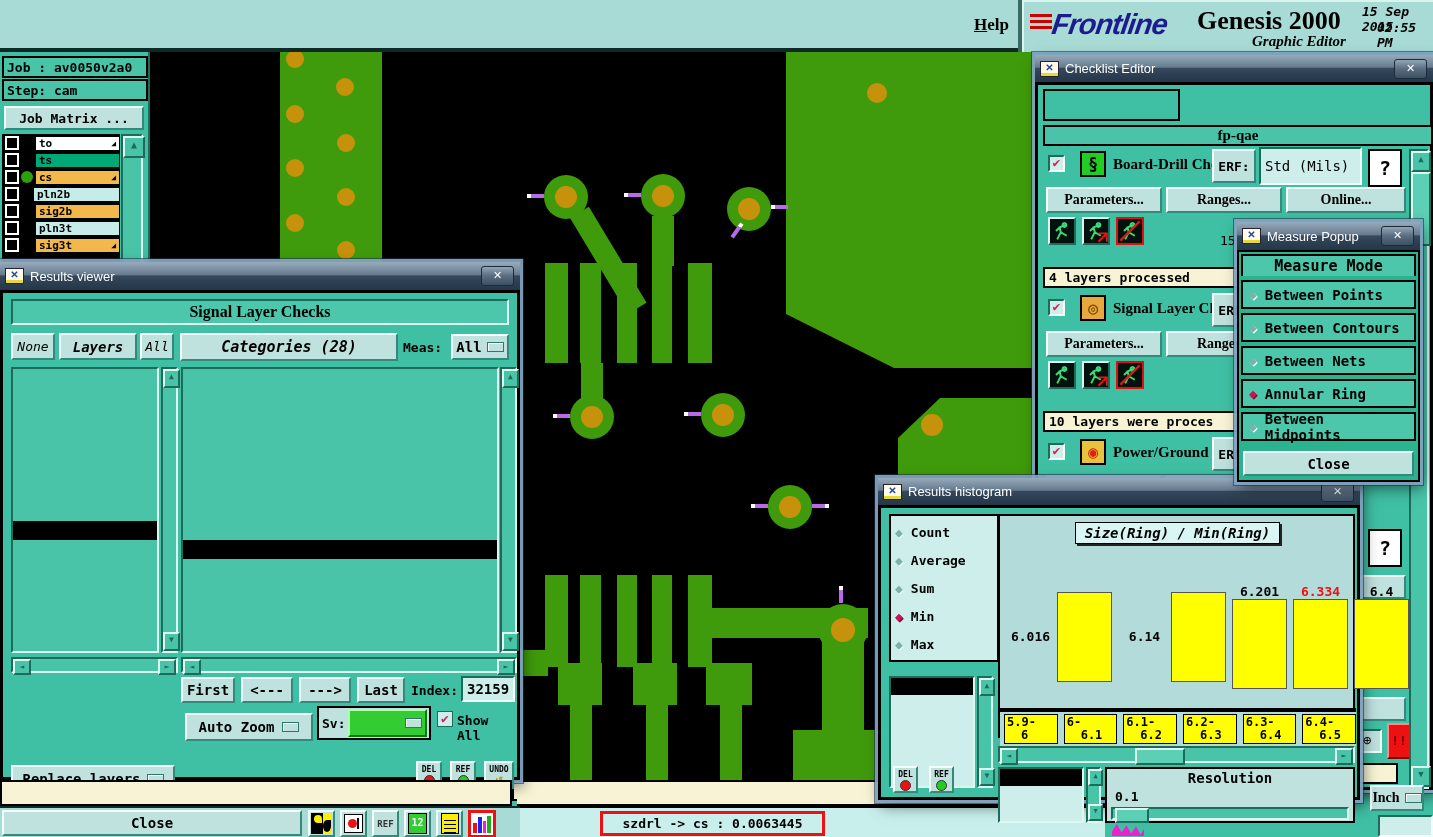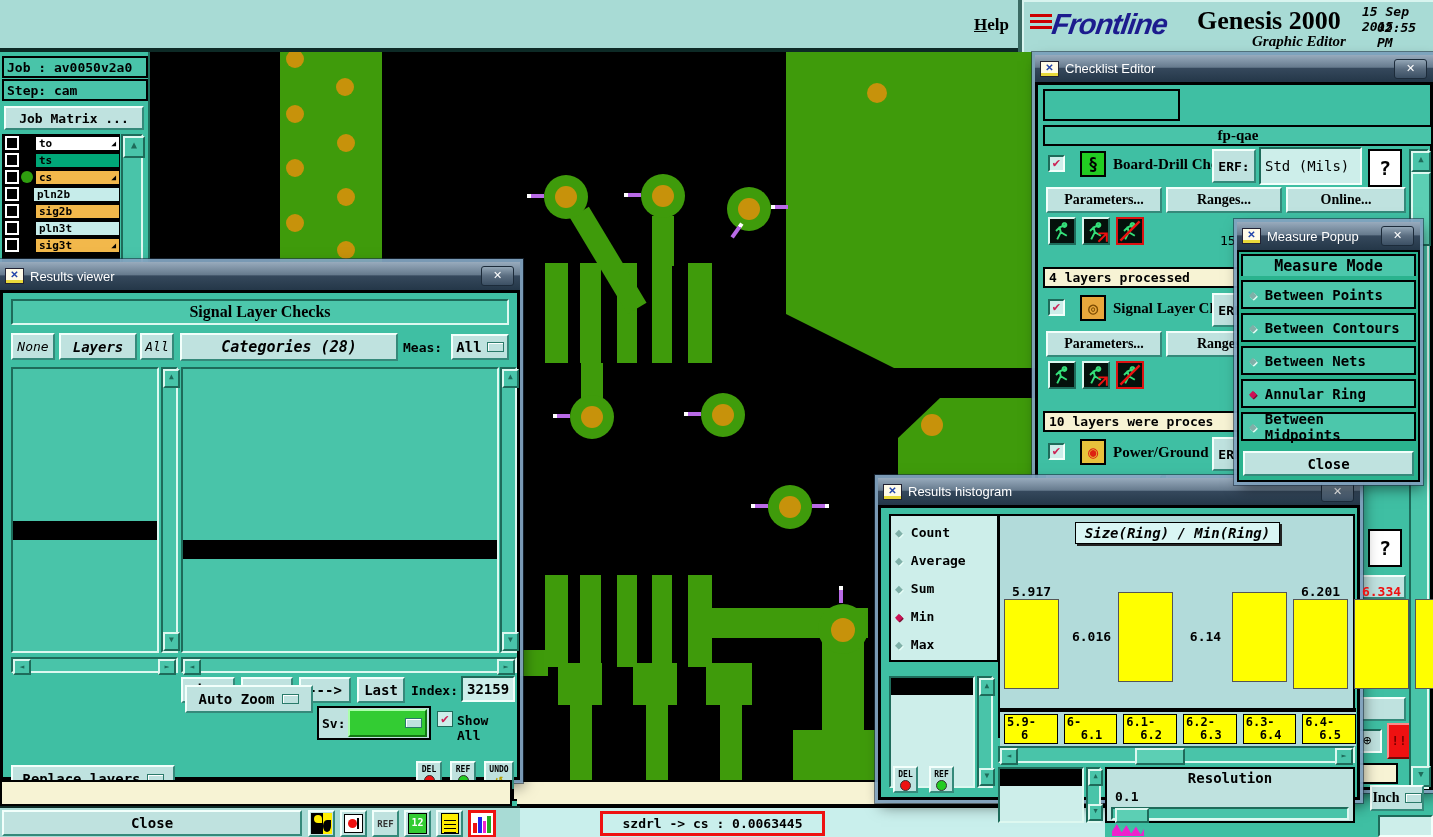--- a/index.html
+++ b/index.html
@@ -422,21 +422,21 @@
       <span class="sba" style="position:absolute;right:0;width:14px;height:12px;font-size:8px;line-height:11px;">►</span>
     </div>
 
     <div class="abs btn ctr mono b" style="left:178px;top:384px;width:54px;height:26px;font-size:14px;">First</div>
     <div class="abs btn ctr mono b" style="left:238px;top:384px;width:52px;height:26px;font-size:14px;">&lt;---</div>
     <div class="abs btn ctr mono b" style="left:296px;top:384px;width:52px;height:26px;font-size:14px;">---&gt;</div>
     <div class="abs btn ctr mono b" style="left:354px;top:384px;width:48px;height:26px;font-size:14px;">Last</div>
     <span class="abs mono b" style="left:408px;top:390px;font-size:13px;">Index:</span>
     <div class="abs sunkfield mono b" style="left:458px;top:383px;width:54px;height:26px;font-size:14px;line-height:22px;padding-left:4px;">32159</div>
 
-    <div class="abs btn ctr mono b" style="left:182px;top:392px;width:128px;height:28px;font-size:14px;gap:8px;">
+    <div class="abs btn ctr mono b" style="left:182px;top:420px;width:128px;height:28px;font-size:14px;gap:8px;">
       <span>Auto Zoom</span>
       <span class="ddg"></span>
     </div>
     <div class="abs blk" style="left:314px;top:413px;width:114px;height:34px;background:#bfe2df;display:flex;align-items:center;padding-left:3px;">
       <span class="mono b" style="font-size:13px;">Sv:</span>
       <span class="ctr" style="margin-left:3px;width:72px;height:24px;background:#33cc33;border:2px solid;border-color:#aaffaa #117711 #117711 #aaffaa;justify-content:flex-end;padding-right:3px;">
         <span class="ddg"></span>
       </span>
     </div>
     <span class="abs" style="left:434px;top:418px;width:16px;height:16px;background:#cdeeea;border:1px solid #1e6b5a;color:#cc2255;font-size:13px;line-height:14px;text-align:center;font-weight:bold;">✔</span>
@@ -579,24 +579,20 @@
       <span class="dot" style="background:#ee1111;"></span>
     </div>
     <div class="abs sqbtn" style="left:48px;top:258px;width:25px;height:27px;">
       <span>REF</span>
       <span class="dot" style="background:#22cc22;"></span>
     </div>
 
     <div class="abs blk" style="left:117px;top:6px;width:357px;height:224px;background:#b2dbda;">
       <div class="abs ctr mono b i" style="left:75px;top:6px;width:205px;height:22px;background:#d9f6f4;border:1px solid #000;box-shadow:2px 2px 0 #222;font-size:14px;">Size(Ring) / Min(Ring)</div>
       <div class="abs" style="left:4px;top:68px;width:348px;display:flex;gap:6px;" id="bars-row">
-          <div style="display:flex;flex-direction:column;align-items:center;">
-            <span class="bar-label bval">5.917</span>
-            <span class="bar"></span>
-          </div>
           <div style="display:flex;flex-direction:row;align-items:center;">
             <span class="bar-label bval">6.016</span>
             <span class="bar"></span>
           </div>
           <div style="display:flex;flex-direction:row;align-items:center;">
             <span class="bar-label bval">6.14</span>
             <span class="bar"></span>
           </div>
           <div style="display:flex;flex-direction:column;align-items:center;">
             <span class="bar-label bval">6.201</span>

